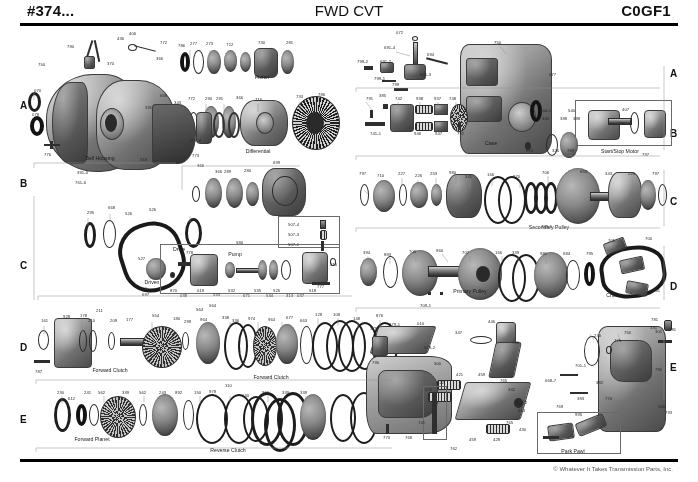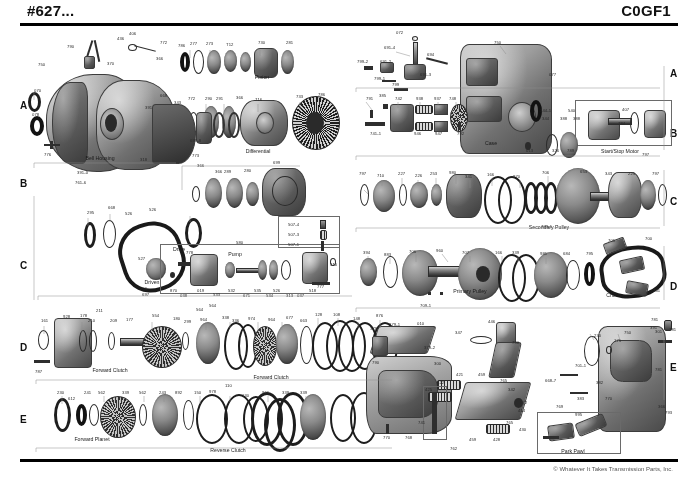--- a/index.html
+++ b/index.html
@@ -219,21 +219,22 @@
     height: 482px;
     pointer-events: none;
   }
 </style>
 </head>
 <body>
 
 <div id="page">
 
   <div id="header">
-    <div class="h-left">#627...</div>
+    <div class="h-left">#374...</div>
+    <div class="h-center">FWD CVT</div>
     <div class="h-right">C0GF1</div>
   </div>
   <div id="rule-top"></div>
   <div id="rule-bottom"></div>
   <div id="footer-credit">© Whatever It Takes Transmission Parts, Inc.</div>
 
   <div class="band-letter" style="left:20px;  top:100px;">A</div>
   <div class="band-letter" style="left:20px;  top:178px;">B</div>
   <div class="band-letter" style="left:20px;  top:260px;">C</div>
   <div class="band-letter" style="left:20px;  top:342px;">D</div>

